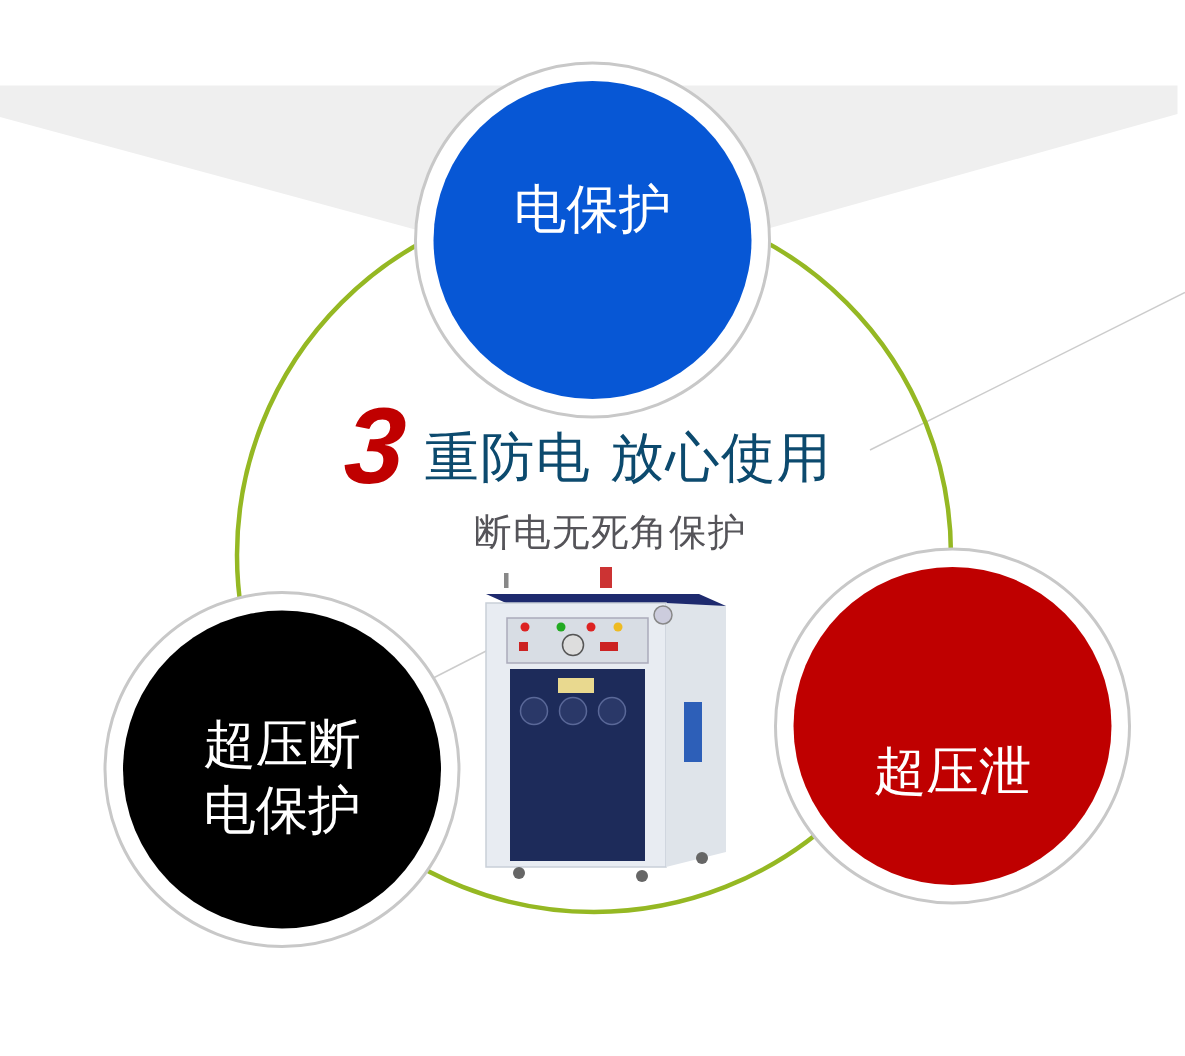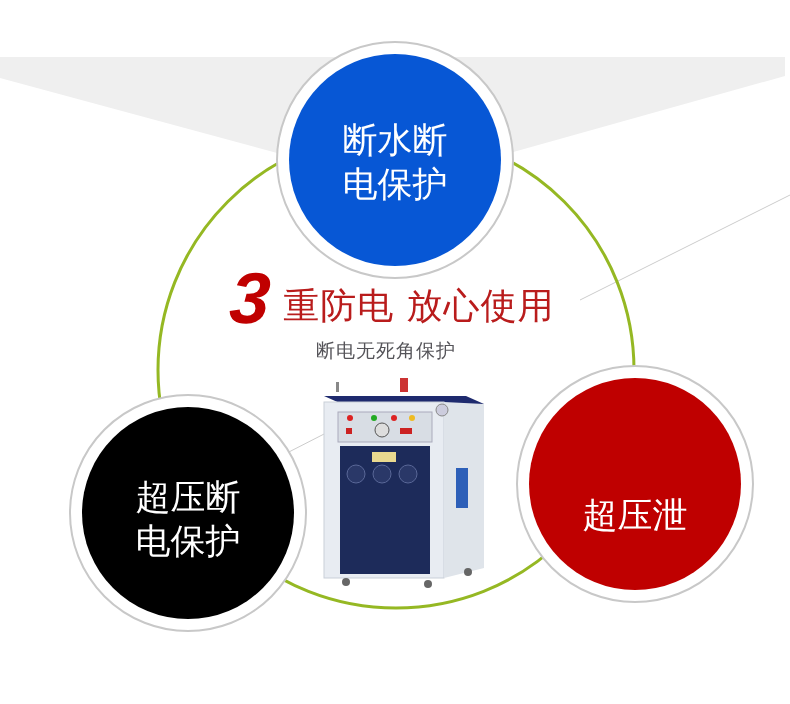--- a/index.html
+++ b/index.html
@@ -7,25 +7,25 @@
          font-family: "DejaVu Sans", "Liberation Sans", sans-serif; }
   .layer { position: absolute; left: 0; top: 0; width: 790px; height: 704px; }
   .circle-label { position: absolute; color: #ffffff; text-align: center;
                   font-size: 35px; line-height: 44px; font-weight: normal; }
   .circle-label span { display: block; }
   .headline { position: absolute; left: 230px; top: 262px; white-space: nowrap; }
   .headline .num { color: #c00000; font-family: "Liberation Sans", sans-serif;
                    font-weight: bold; font-style: italic; font-size: 72px;
                    line-height: 72px; display: inline-block; vertical-align: bottom;
                    transform: skewX(-4deg); }
-  .headline .title { color: #b91c1c; font-size: 36px; line-height: 40px;
+  .headline .title { color: #0c4a6e; font-size: 36px; line-height: 40px;
                      display: inline-block; vertical-align: bottom; margin-left: 8px;
                      margin-bottom: 8px; letter-spacing: 1px; }
   .subtitle { position: absolute; left: 316px; top: 338px; color: #555459;
-              font-size: 19px; letter-spacing: 1px; white-space: nowrap; }
+              font-size: 25px; letter-spacing: 1px; white-space: nowrap; }
   .product { position: absolute; left: 316px; top: 378px; width: 172px; height: 212px; }
 </style>
 </head>
 <body>
 
 <svg class="layer" viewBox="0 0 790 704">
   <polygon points="0,57 785,57 785,76 395,185 0,78" fill="#efefef"></polygon>
   <line x1="580" y1="300" x2="790" y2="195" stroke="#cccccc" stroke-width="1"></line>
   <line x1="283" y1="455" x2="328" y2="432" stroke="#cccccc" stroke-width="1"></line>
   <circle cx="396" cy="370" r="238" fill="none" stroke="#95b823" stroke-width="3"></circle>
@@ -66,21 +66,20 @@
     <circle cx="188" cy="513" r="118" fill="#ffffff" stroke="#c8c8c8" stroke-width="2"></circle>
     <circle cx="188" cy="513" r="106" fill="#000000"></circle>
   </g>
   <g>
     <circle cx="635" cy="484" r="118" fill="#ffffff" stroke="#c8c8c8" stroke-width="2"></circle>
     <circle cx="635" cy="484" r="106" fill="#bf0000"></circle>
   </g>
 </svg>
 
 <div class="circle-label" style="left:330px; top:118px; width:130px;">
-  <span>断水断</span>
   <span>电保护</span>
 </div>
 
 <div class="circle-label" style="left:123px; top:475px; width:130px;text-align:center;">
   <span>超压断</span>
   <span>电保护</span>
 </div>
 
 <div class="circle-label" style="left:570px; top:445px; width:130px;margin-top:48px;">
   <span>超压泄</span>

